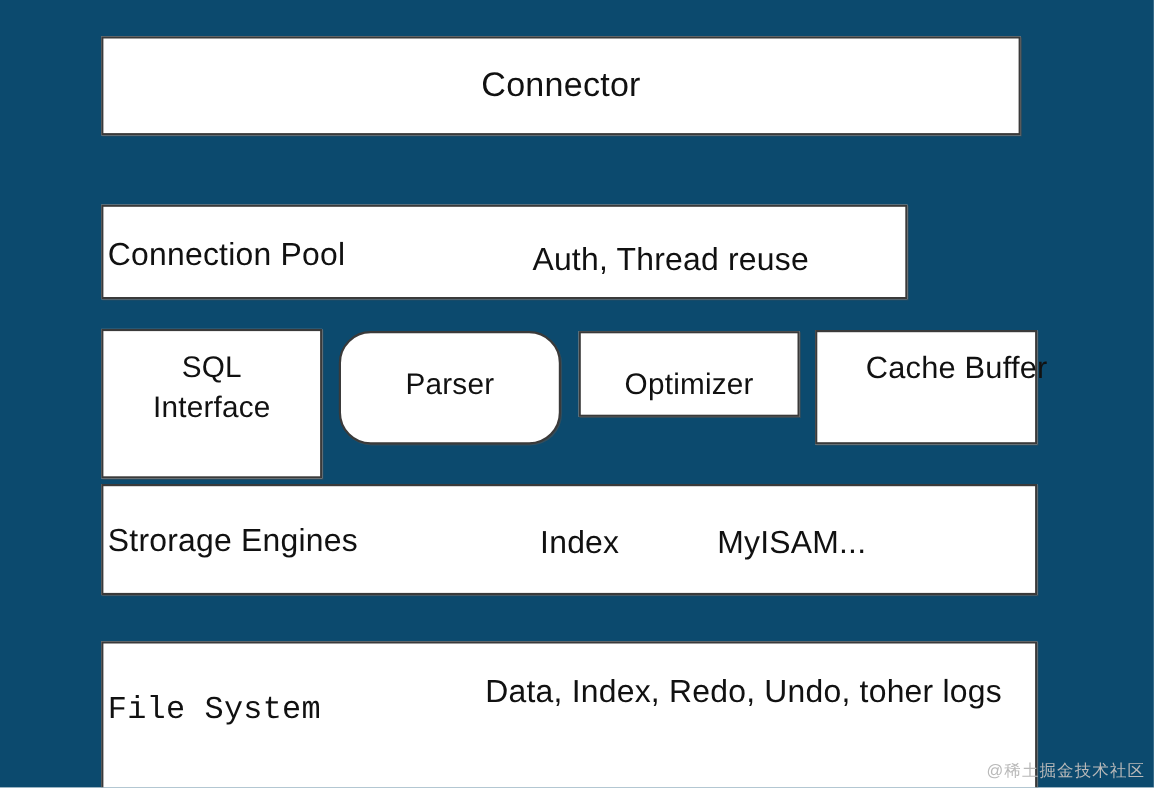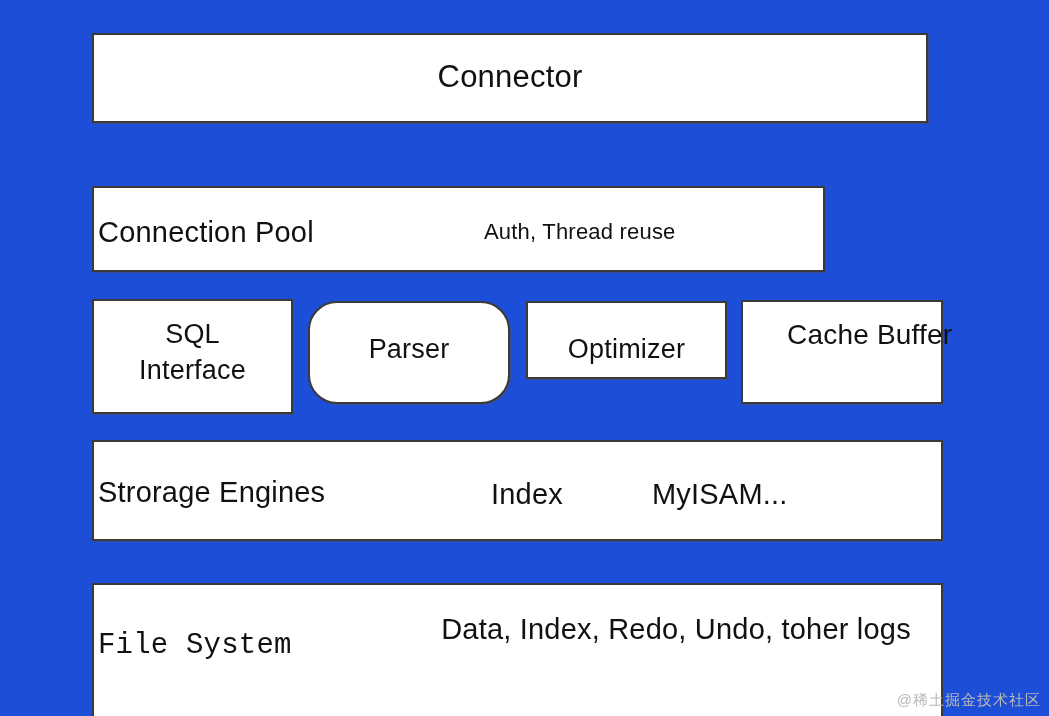--- a/index.html
+++ b/index.html
@@ -8,21 +8,21 @@
     background: #ffffff;
   }
   body {
     font-family: "Liberation Sans", sans-serif;
     -webkit-font-smoothing: antialiased;
   }
   #canvas {
     position: relative;
     width: 1049px;
     height: 716px;
-    background: #1d4ed8;
+    background: #0c4a6e;
     overflow: hidden;
   }
   .layer-box {
     position: absolute;
     box-sizing: border-box;
     background: #ffffff;
     border: 2px solid #3a3a3a;
     box-shadow: 1px 1px 0 0 rgba(80,80,80,0.55);
   }
   .box-label {
@@ -56,28 +56,28 @@
     padding-left: 28px;
   }
   #label-connection-pool {
     left: 4px;
     top: 27px;
     font-size: 29px;
   }
   #label-connection-pool-detail {
     left: 390px;
     top: 31px;
-    font-size: 22px;
+    font-size: 29px;
   }
   
   #box-sql-interface {
     left: 92px;
     top: 299px;
     width: 201px;
-    height: 115px;
+    height: 136px;
   }
   #label-sql-interface {
     left: 0;
     right: 0;
     top: 16px;
     text-align: center;
     font-size: 27px;
     line-height: 1.32;
   }
   #box-parser {

